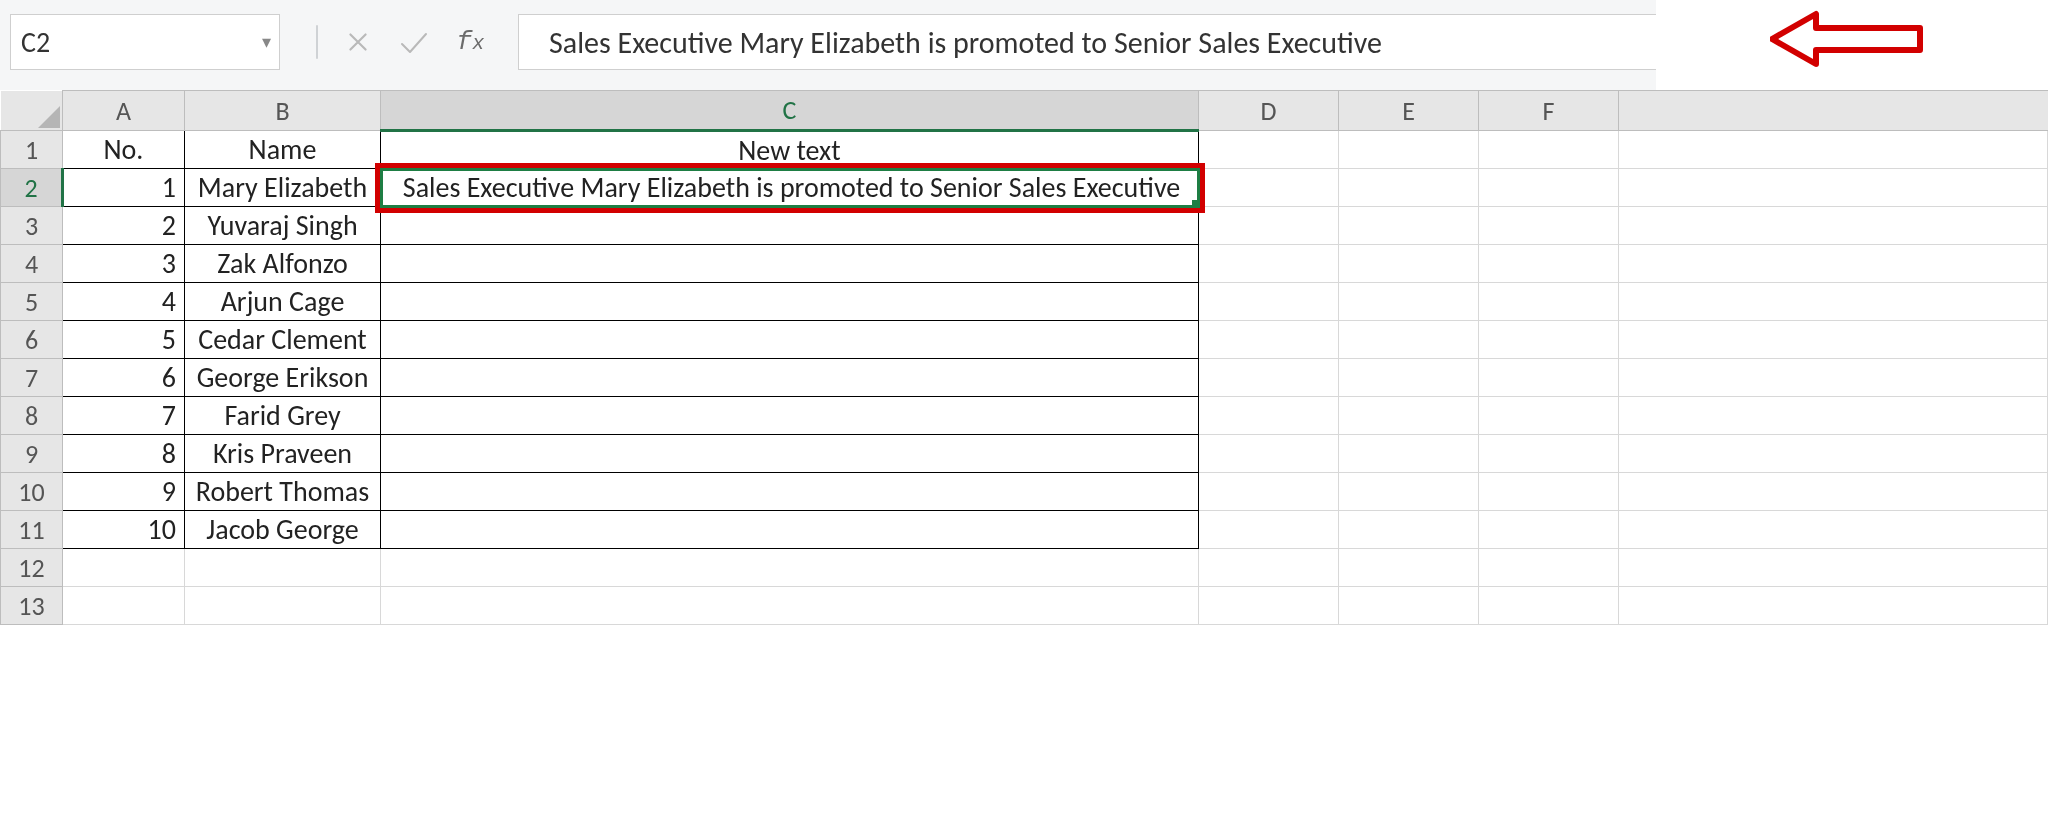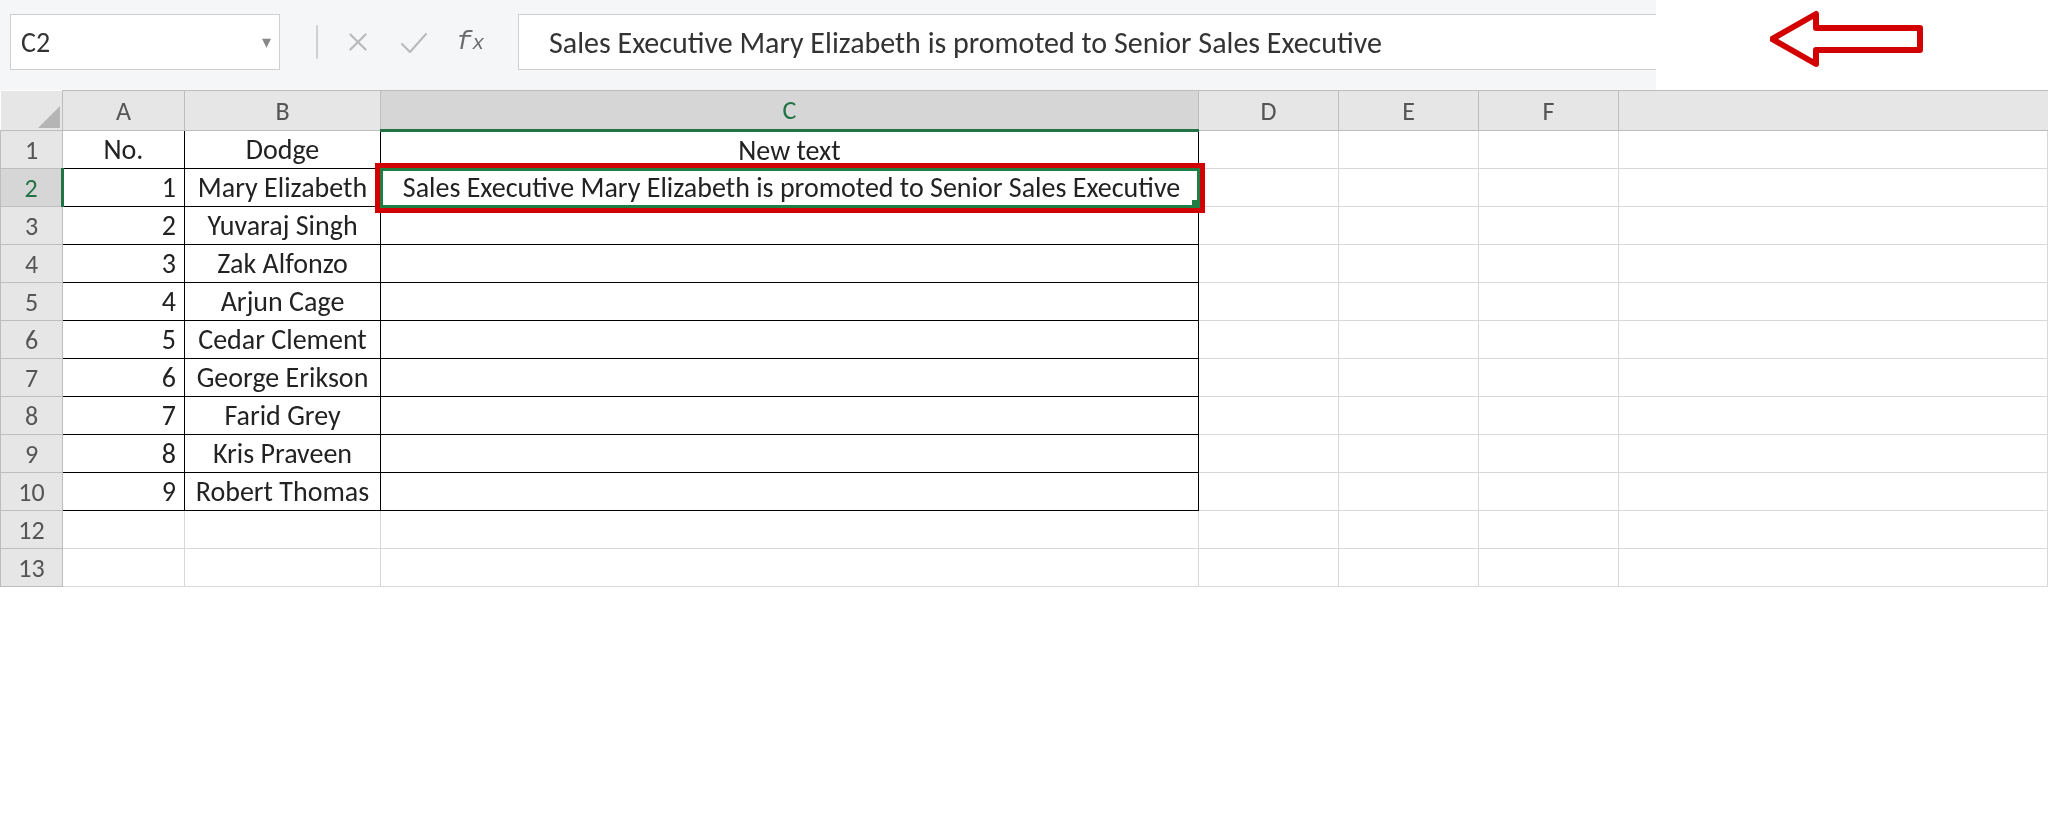--- a/index.html
+++ b/index.html
@@ -279,21 +279,21 @@
           <th class="col-head">E</th>
           <th class="col-head">F</th>
           <th class="col-head" style="border-right:none;"></th>
         </tr>
       </thead>
       <tbody id="sheet-body">
 
       <tr style="height: 38px;">
             <th class="row-head">1</th>
             <td class="cell tbl txt">No.</td>
-            <td class="cell tbl txt">Dodge</td>
+            <td class="cell tbl txt">Name</td>
             <td class="cell tbl txt" id="cell-C1">New text</td>
             <td class="cell"></td>
             <td class="cell"></td>
             <td class="cell"></td>
             <td class="cell"></td>
           </tr>
           <tr style="height: 38px;">
             <th class="row-head active">2</th>
             <td class="cell tbl num">1</td>
             <td class="cell tbl txt">Mary Elizabeth</td>
@@ -377,20 +377,30 @@
             <th class="row-head">10</th>
             <td class="cell tbl num">9</td>
             <td class="cell tbl txt">Robert Thomas</td>
             <td class="cell tbl txt"></td>
             <td class="cell"></td>
             <td class="cell"></td>
             <td class="cell"></td>
             <td class="cell"></td>
           </tr>
           <tr style="height: 38px;">
+            <th class="row-head">11</th>
+            <td class="cell tbl num">10</td>
+            <td class="cell tbl txt">Jacob George</td>
+            <td class="cell tbl txt"></td>
+            <td class="cell"></td>
+            <td class="cell"></td>
+            <td class="cell"></td>
+            <td class="cell"></td>
+          </tr>
+          <tr style="height: 38px;">
             <th class="row-head">12</th>
             <td class="cell"></td>
             <td class="cell"></td>
             <td class="cell"></td>
             <td class="cell"></td>
             <td class="cell"></td>
             <td class="cell"></td>
             <td class="cell"></td>
           </tr>
           <tr style="height: 38px;">

